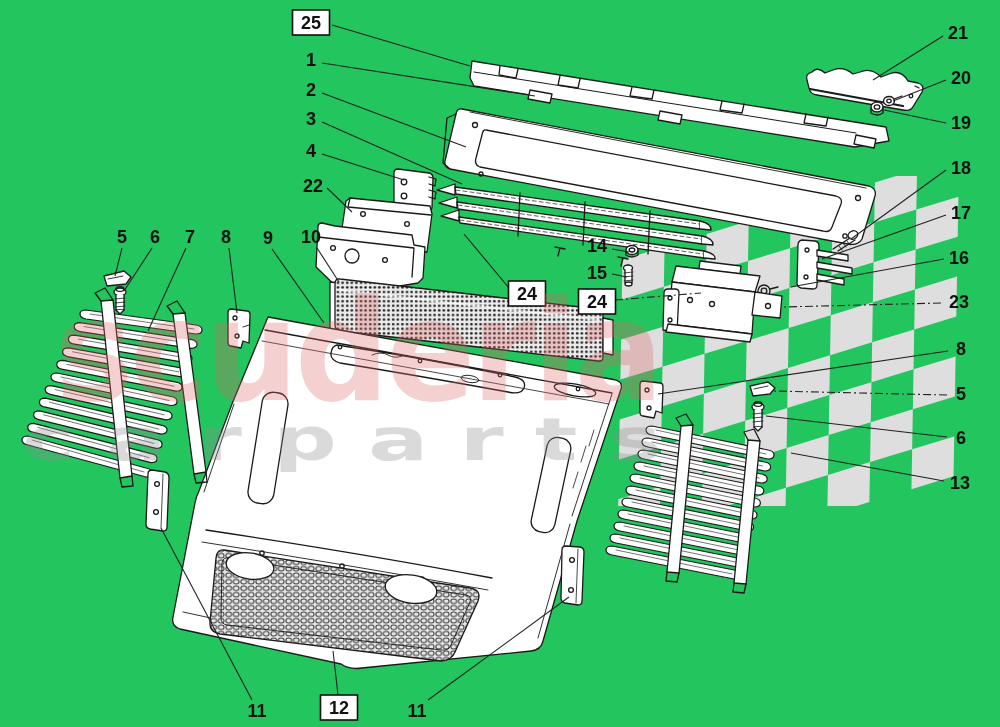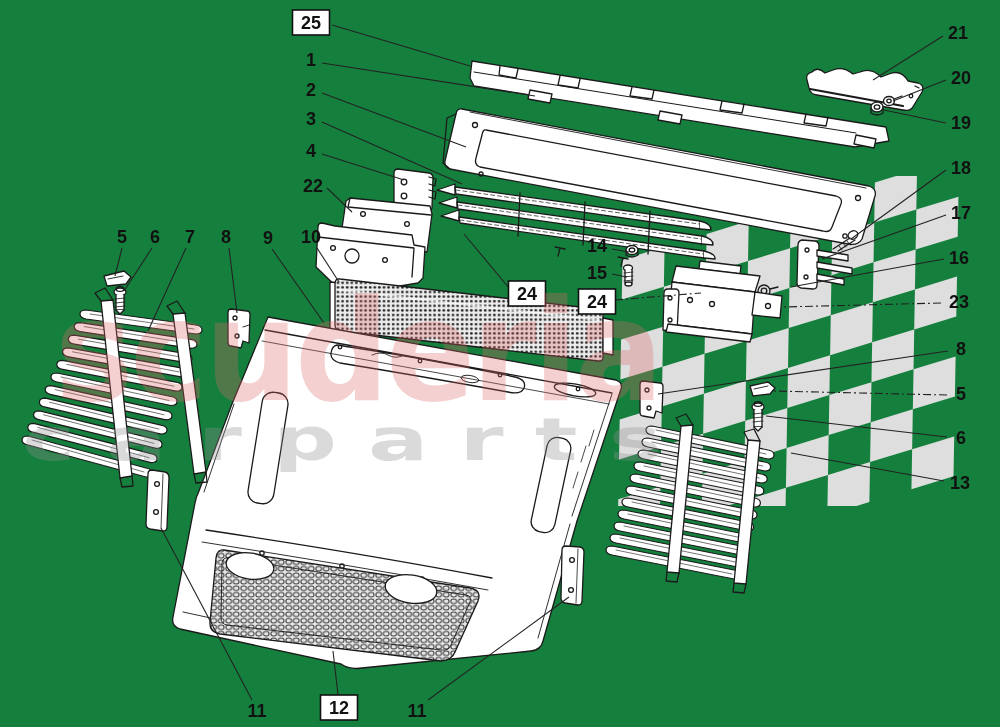--- a/index.html
+++ b/index.html
@@ -1,16 +1,16 @@
 <!DOCTYPE html>
 <html><head>
 <meta charset="utf-8">
 <style>
   html,body{margin:0;padding:0;background:#fff;}
-  .stage{position:relative;width:1000px;height:727px;background:#15803d;overflow:hidden;
+  .stage{position:relative;width:1000px;height:727px;background:#22c55e;overflow:hidden;
          font-family:"Liberation Sans",sans-serif;}
   svg{display:block}
   svg text.callout{font-family:"Liberation Sans",sans-serif;font-weight:bold;font-size:18px;fill:#111;}
   svg text.wm-brand{font-family:"DejaVu Sans","Liberation Sans",sans-serif;font-weight:bold;}
   svg text.wm-tag{font-family:"DejaVu Sans","Liberation Sans",sans-serif;font-weight:bold;}
 </style>
 </head>
 <body>
 
 <div class="stage">

